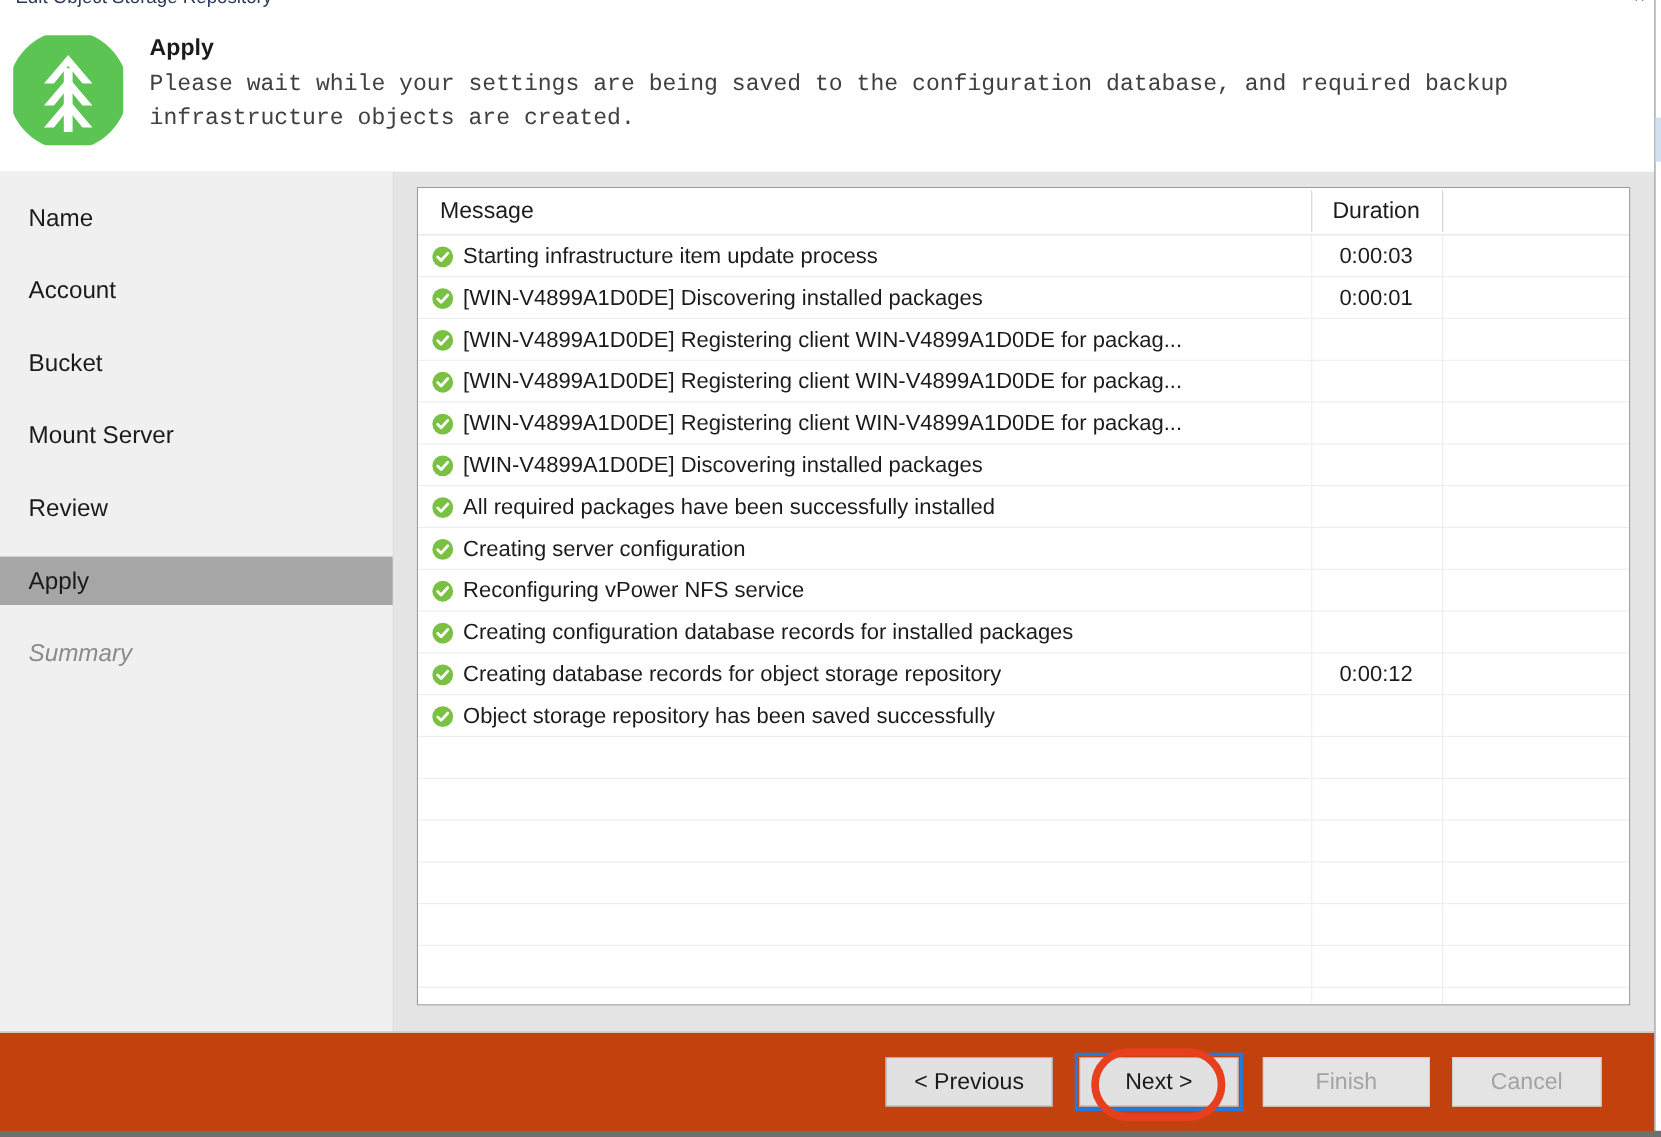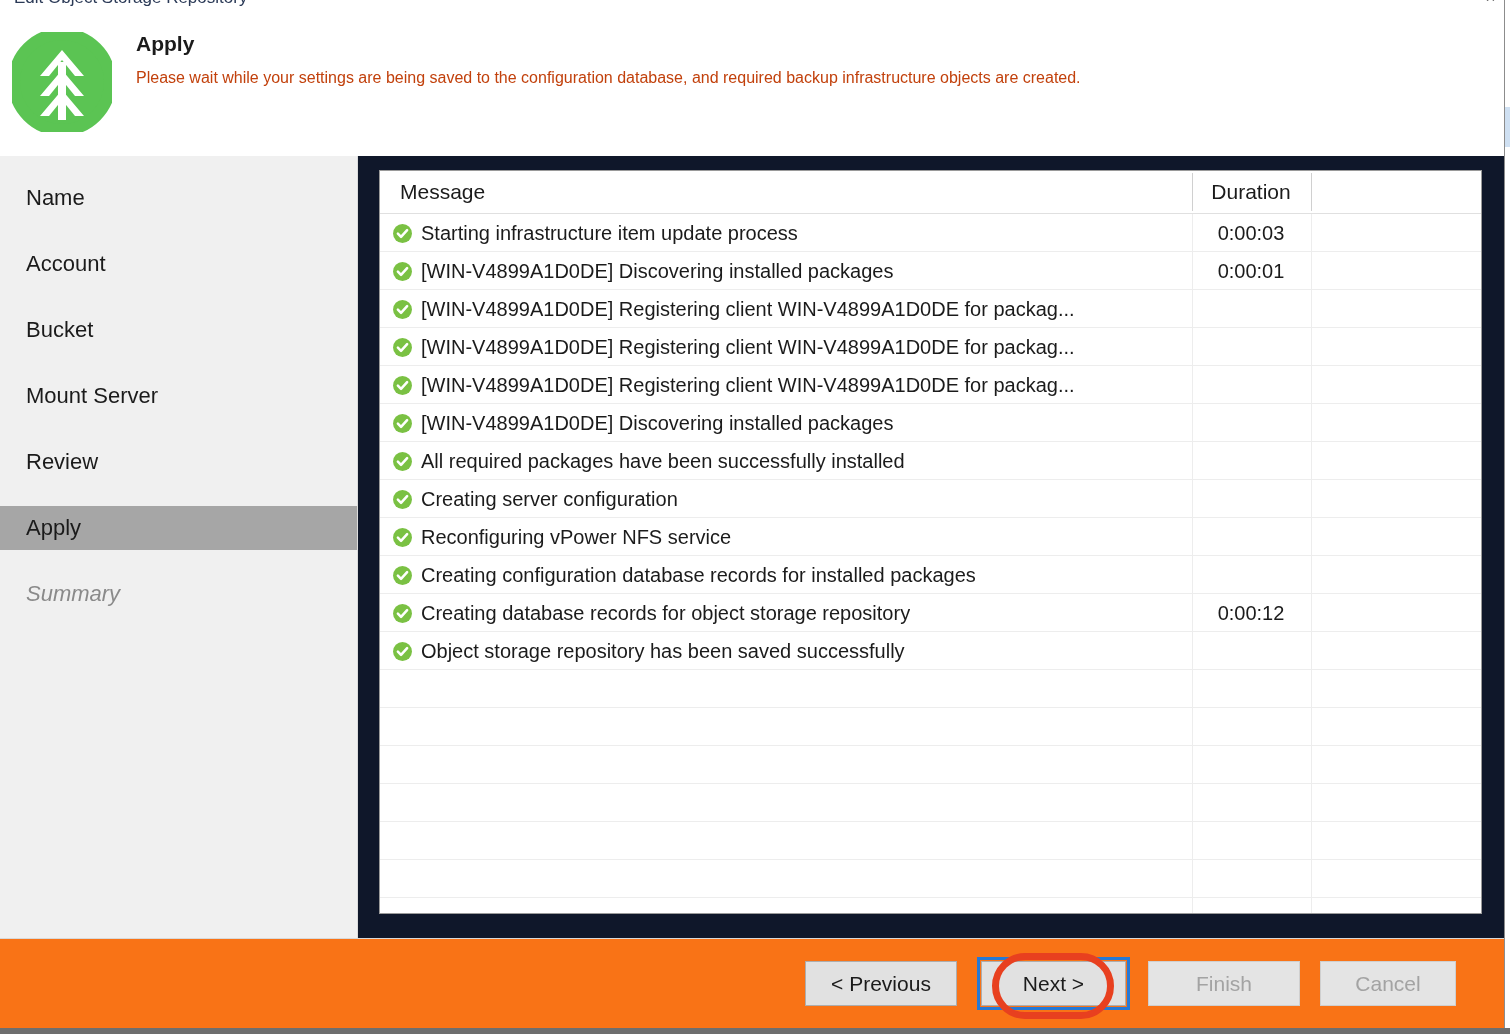--- a/index.html
+++ b/index.html
@@ -62,32 +62,33 @@
     position: absolute;
     left: 136px; top: 18px;
     font-size: 21px;
     font-weight: bold;
     color: #1b1b1b;
   }
   .header-desc {
     position: absolute;
     left: 136px; top: 48px;
     width: 1330px;
-    font-size: 16px;
+    font-size: 21px;
     line-height: 31px;
-    color: #c2410c;
+    color: #404040;
+    font-family: Liberation Mono, monospace;
   }
 
   
   .body-area {
     position: absolute;
     left: 0; top: 156px;
     width: 1504px;
     height: 782px;
-    background: #0f172a;
+    background: #e5e5e5;
   }
 
   
   .sidebar {
     position: absolute;
     left: 0; top: 0;
     width: 357px;
     height: 782px;
     background: #f0f0f0;
     border-right: 1px solid #dcdcdc;
@@ -192,21 +193,21 @@
     width: 21px; height: 21px;
     display: block;
   }
 
   
   .footer {
     position: absolute;
     left: 0; top: 938px;
     width: 1504px;
     height: 90px;
-    background: #f97316;
+    background: #c2410c;
     border-top: 1px solid #d8d8d8;
   }
   .btn {
     position: absolute;
     top: 22px;
     height: 45px;
     background: #e1e1e1;
     border: 1px solid #adadad;
     font-family: "Liberation Sans", sans-serif;
     font-size: 21px;

